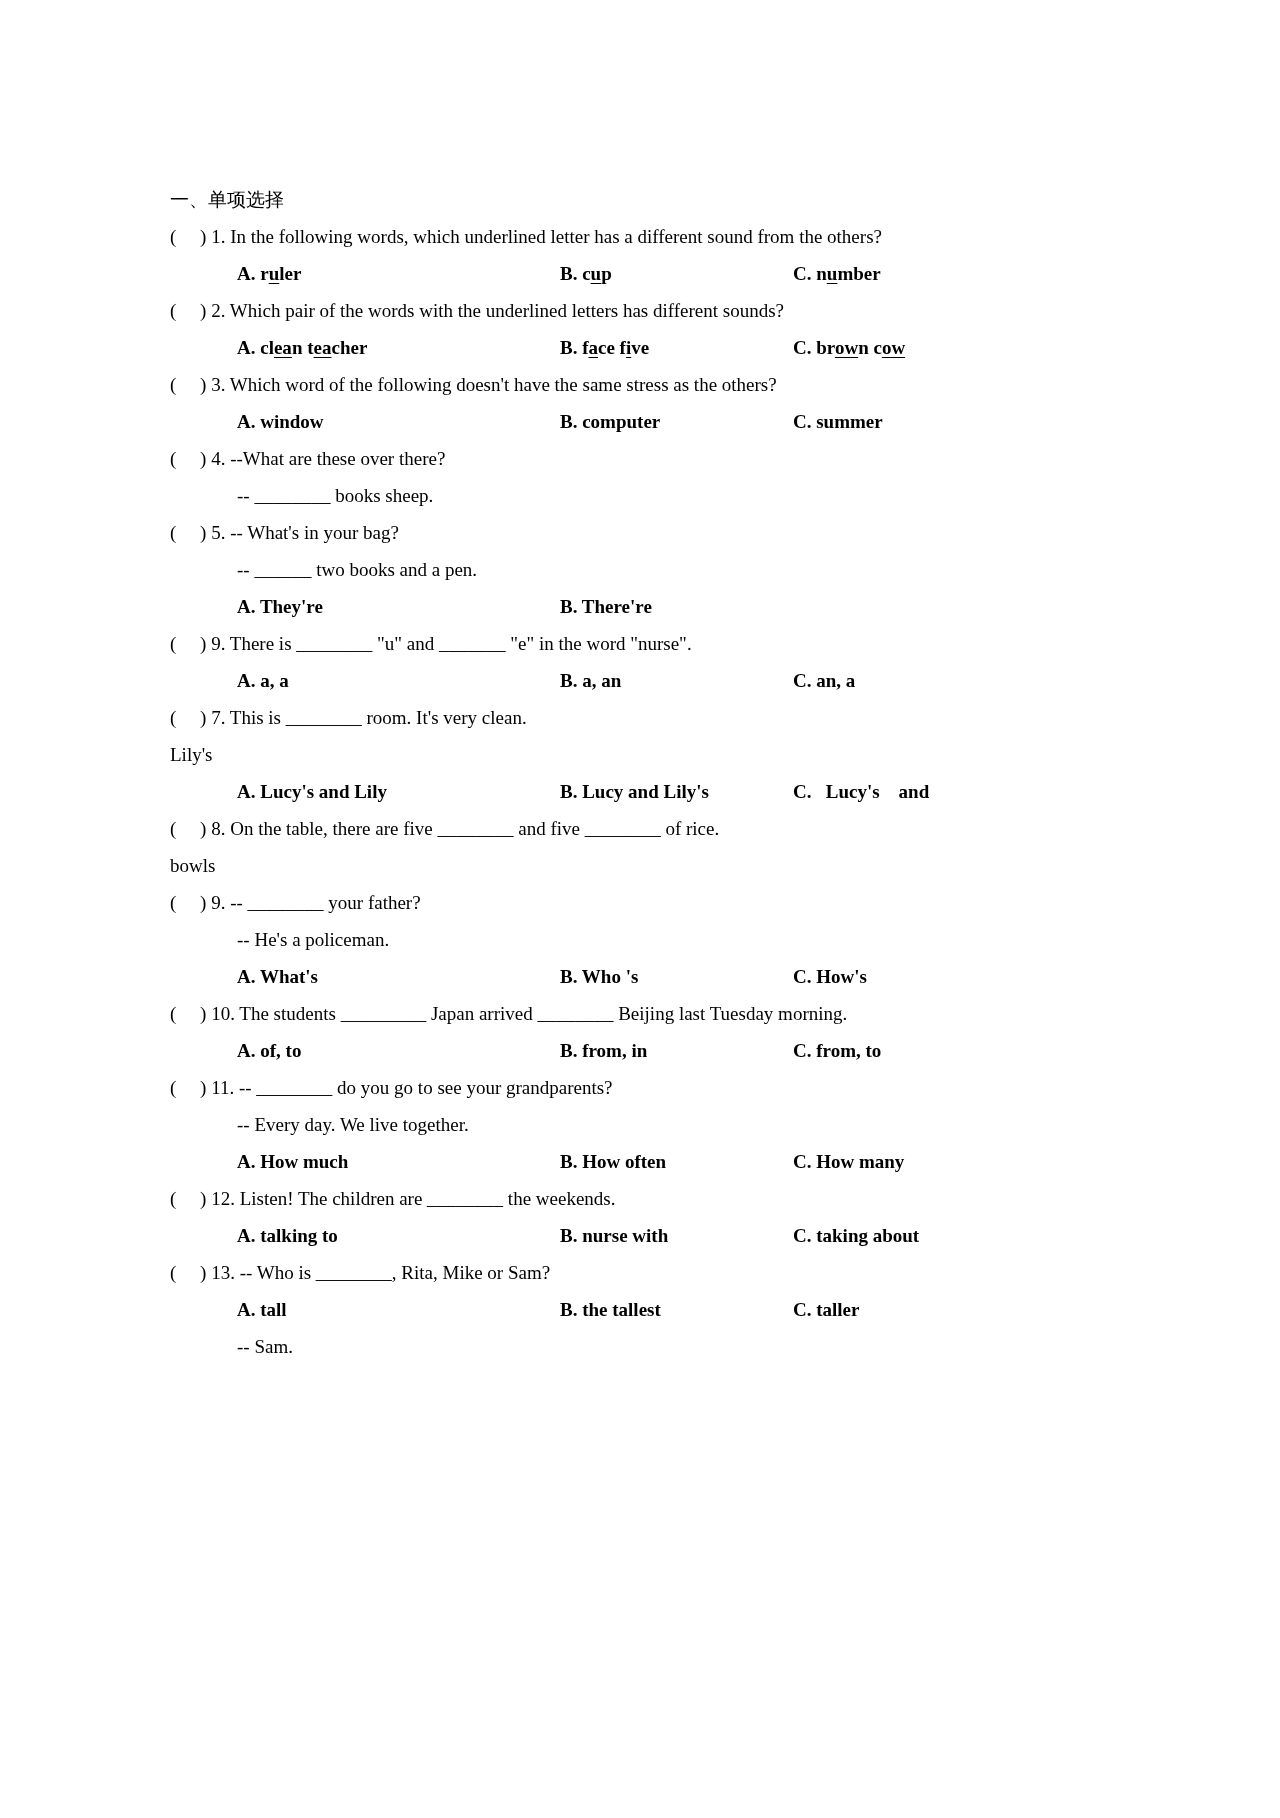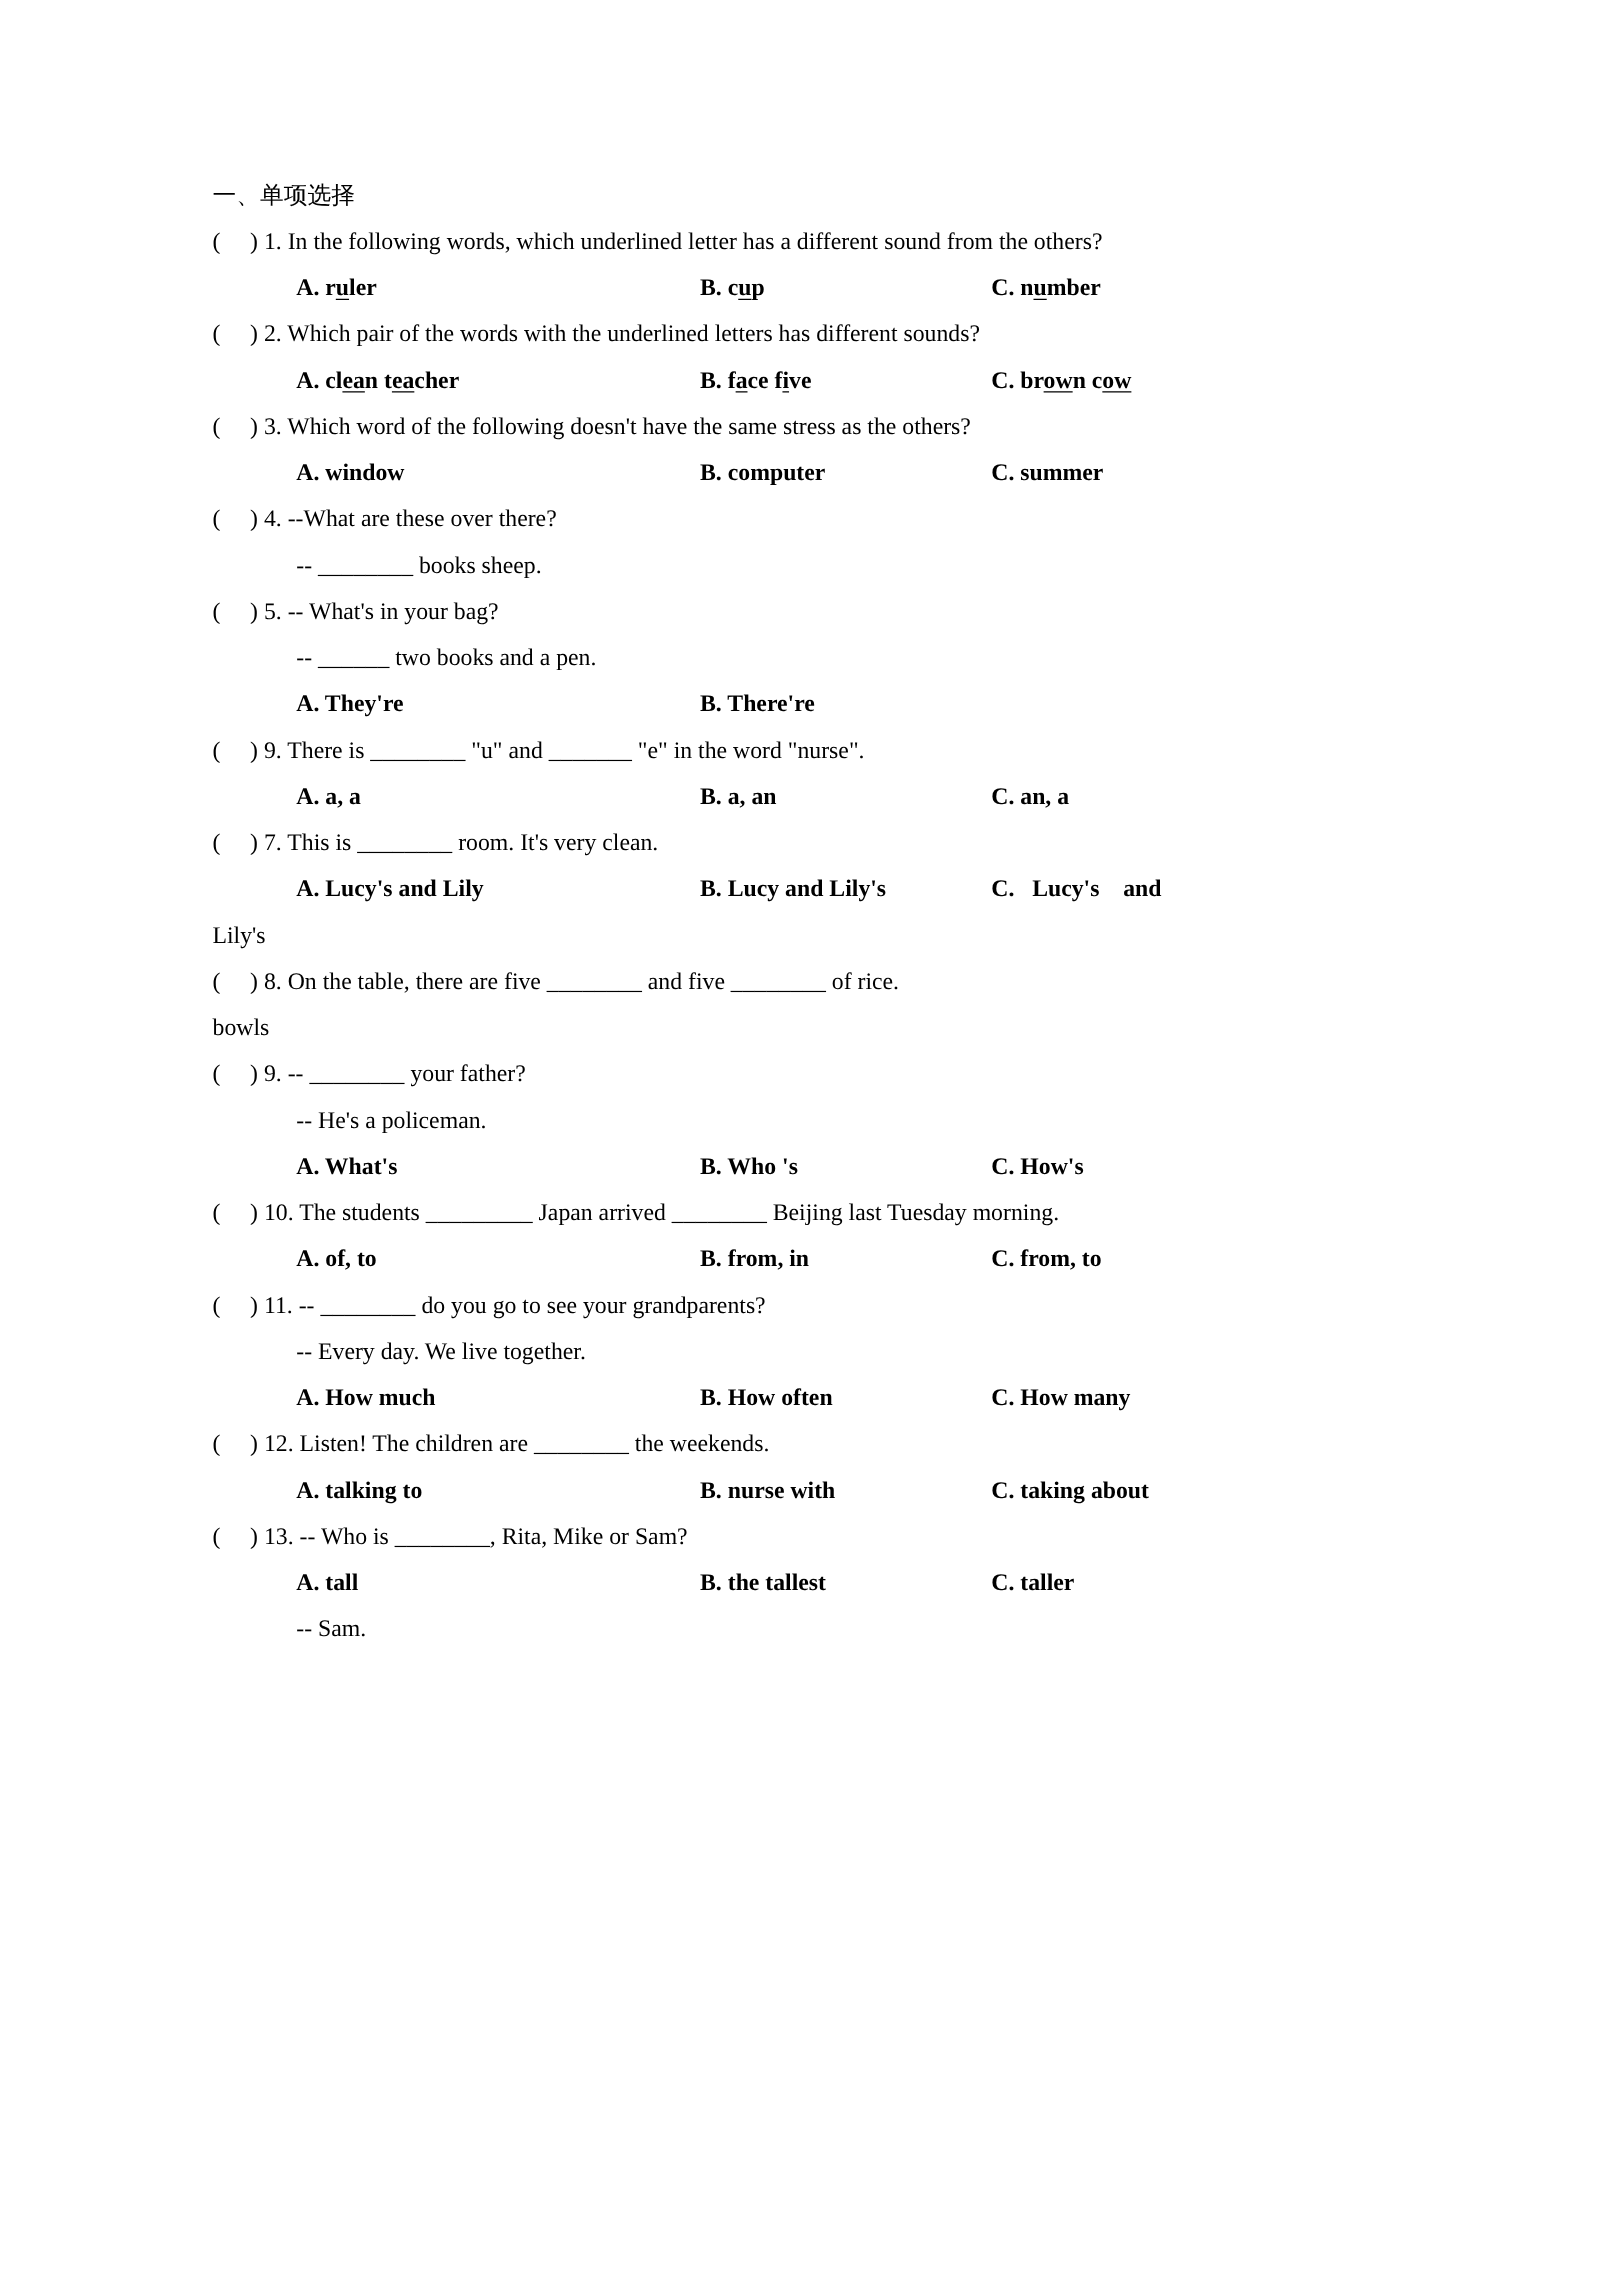--- a/index.html
+++ b/index.html
@@ -7,20 +7,21 @@
   body {
     width: 1280px;
     height: 1818px;
     color: #000000;
     font-family: "Liberation Serif", "DejaVu Serif", serif;
     font-size: 19px;
     overflow: hidden;
   }
   .page {
     padding: 138px 114px 0 170px;
+    margin-top: 43px;
   }
   .line {
     line-height: 37px;
     white-space: pre-wrap;
   }
   .sub { padding-left: 67px; }
   .opts {
     display: grid;
     grid-template-columns: 323px 233px 1fr;
     padding-left: 67px;
@@ -80,26 +81,26 @@
     <div class="line">(     ) 9. There is ________ "u" and _______ "e" in the word "nurse".</div>
     <div class="line opts">
       <span>A. a, a</span>
       <span>B. a, an</span>
       <span>C. an, a</span>
     </div>
   </section>
 
   <section>
     <div class="line">(     ) 7. This is ________ room. It's very clean.</div>
+    <div class="line">Lily's</div>
     <div class="line opts">
       <span>A. Lucy's and Lily</span>
       <span>B. Lucy and Lily's</span>
       <span>C.   Lucy's    and</span>
     </div>
-    <div class="line">Lily's</div>
   </section>
 
   <section>
     <div class="line">(     ) 8. On the table, there are five ________ and five ________ of rice.</div>
     <div class="line">bowls</div>
   </section>
 
   <section>
     <div class="line">(     ) 9. -- ________ your father?</div>
     <div class="line sub">-- He's a policeman.</div>

